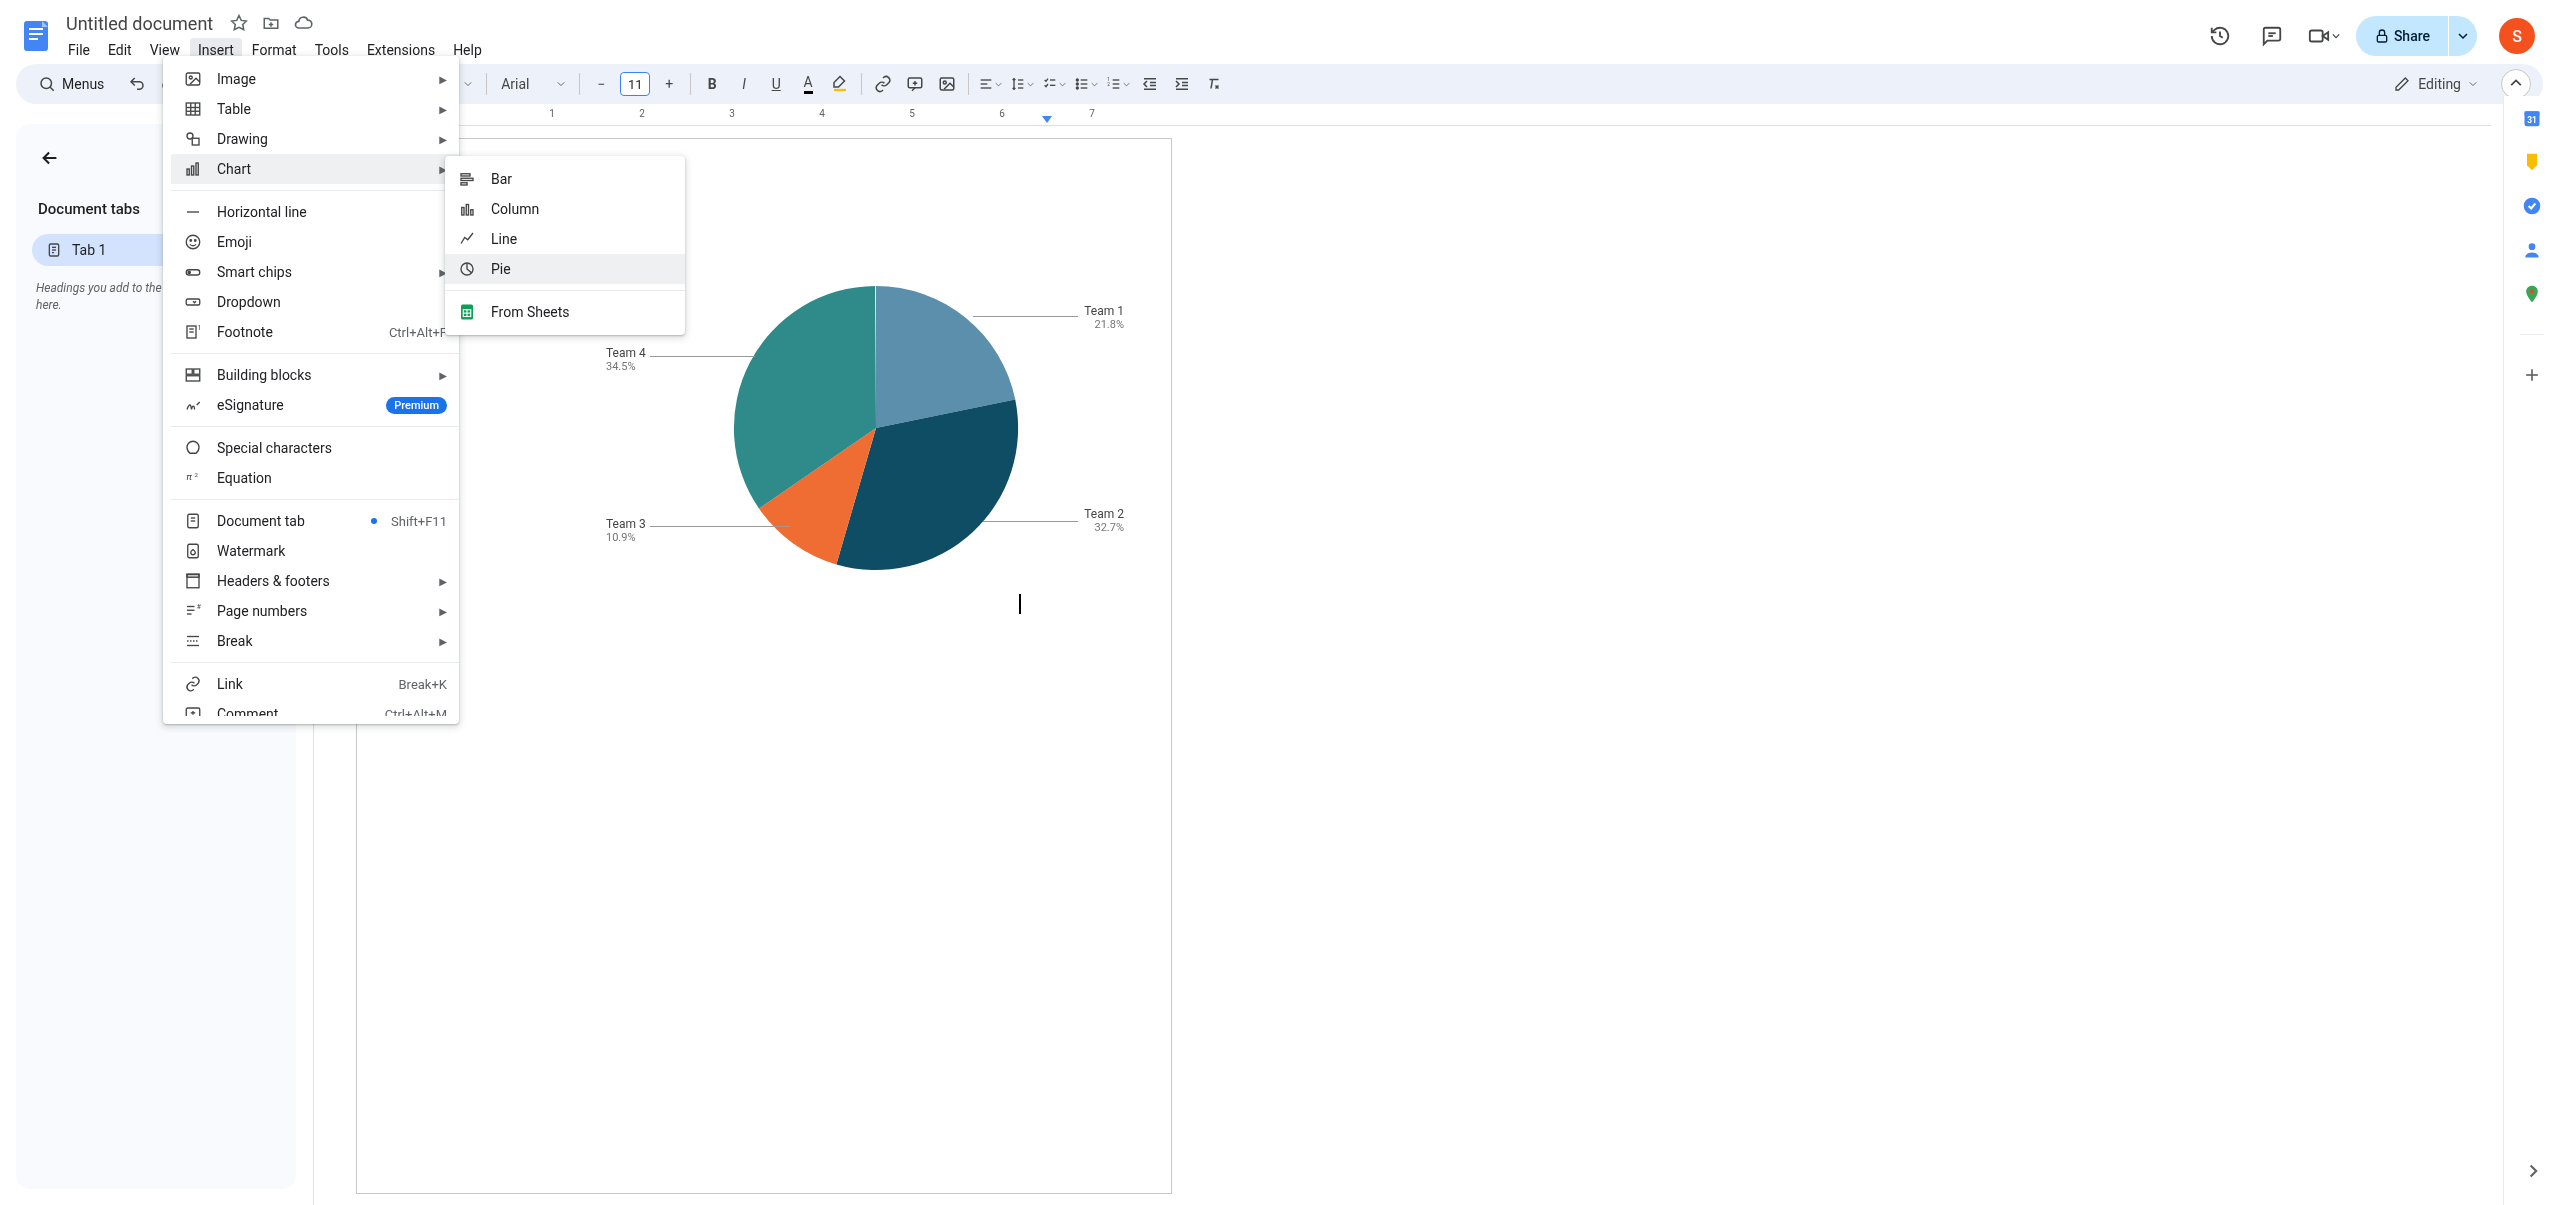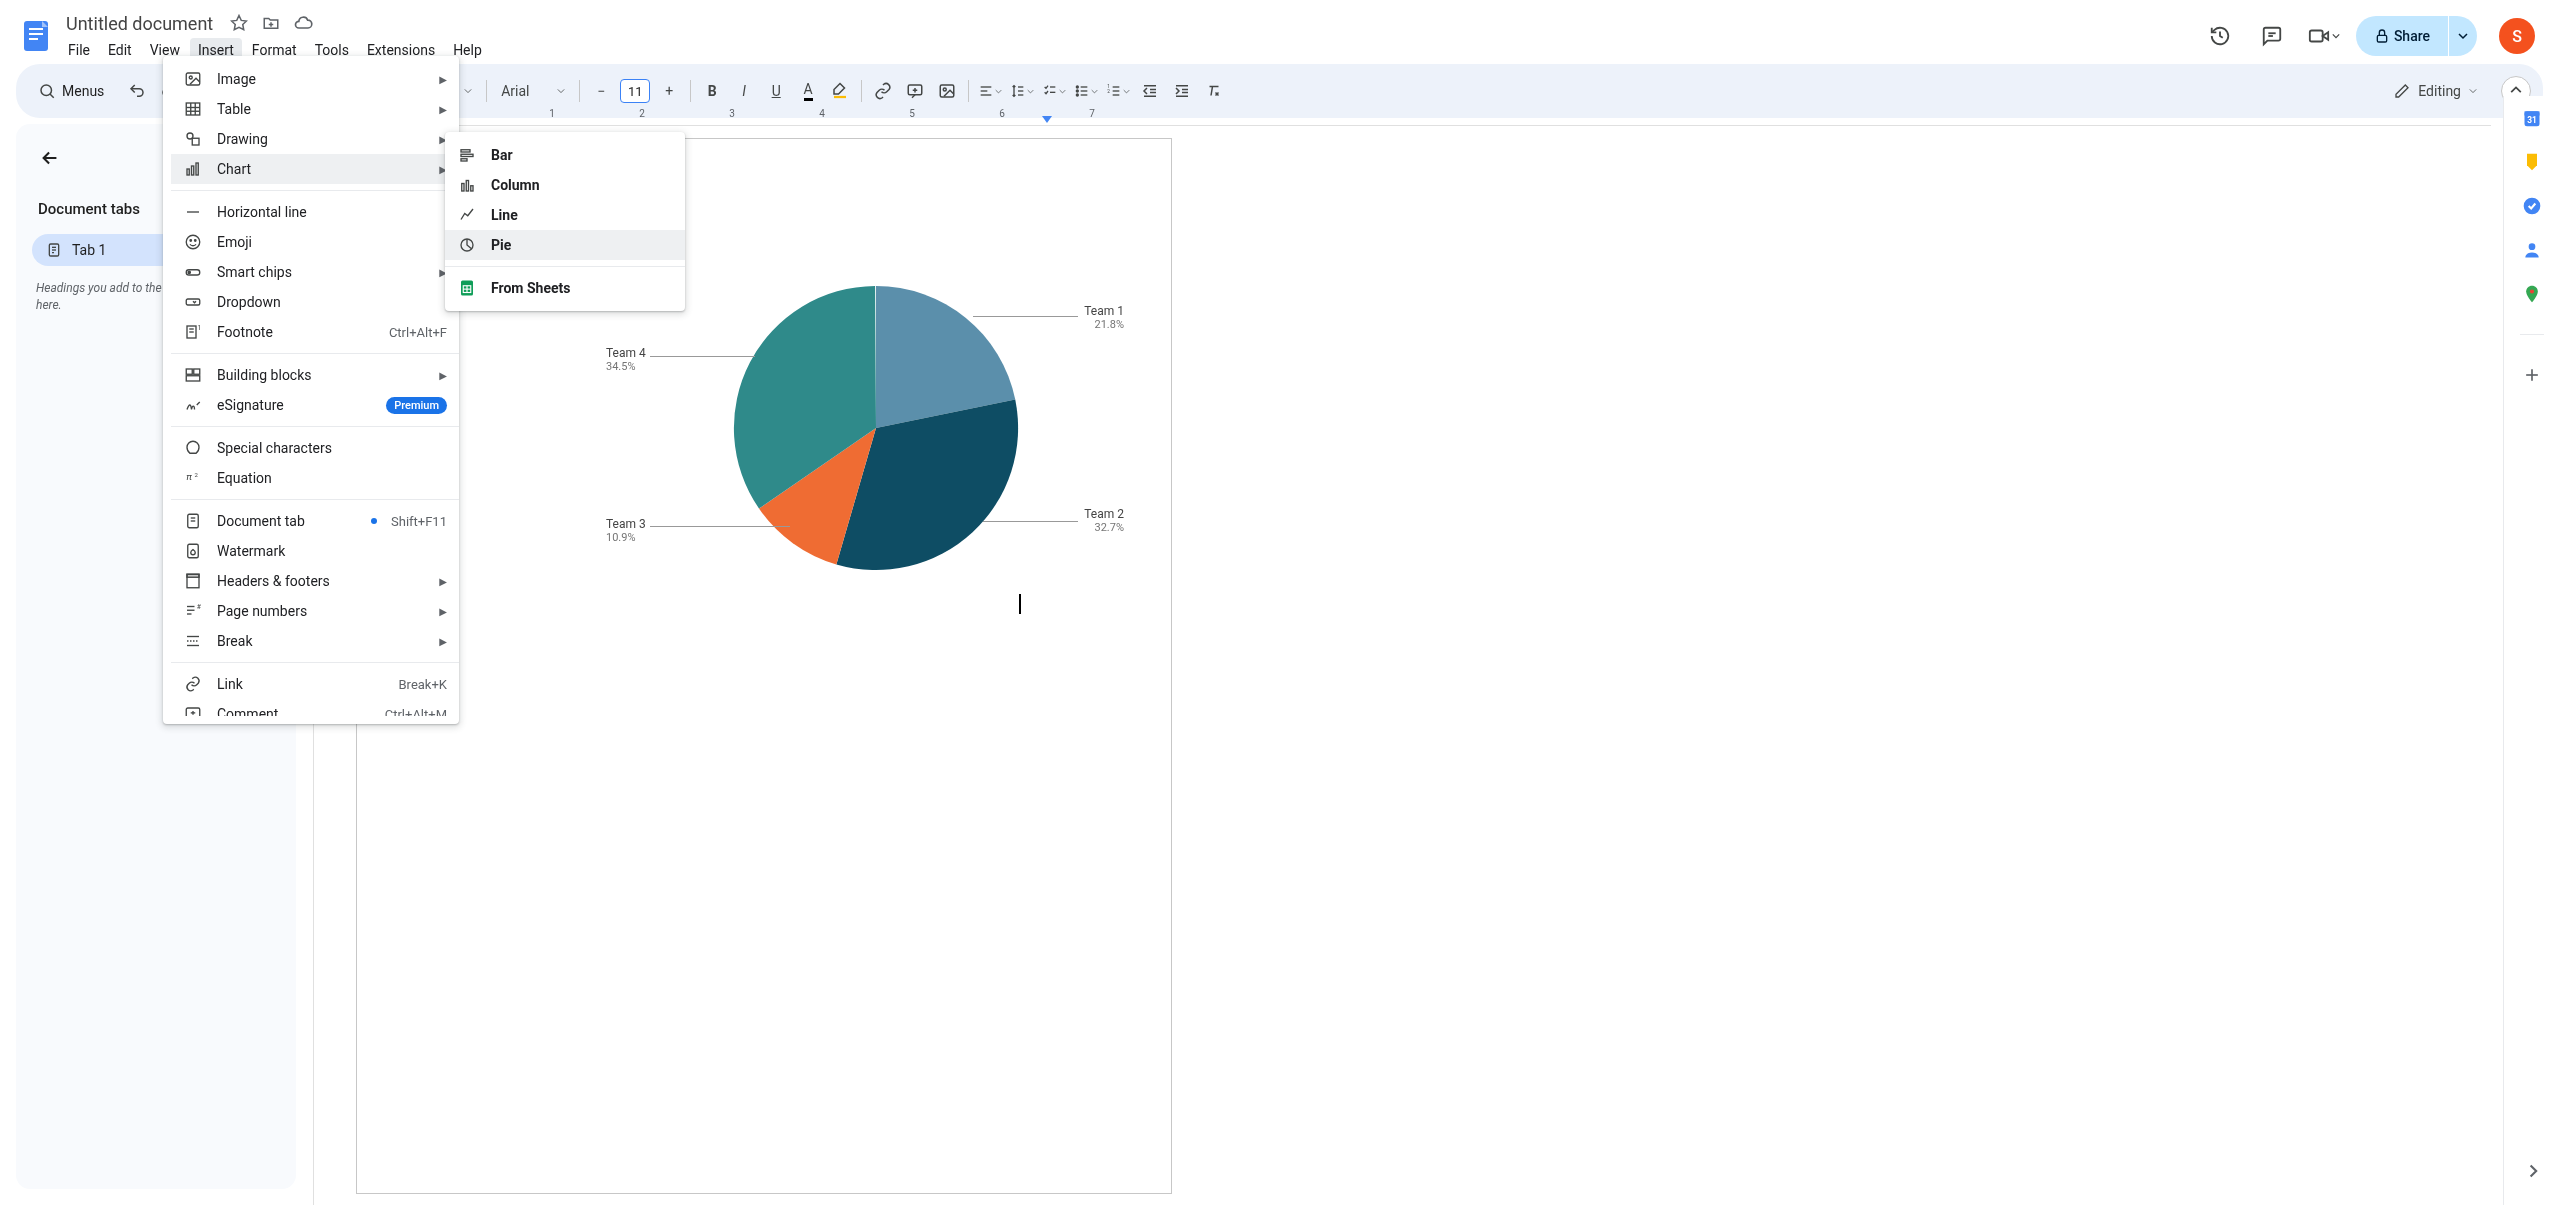--- a/index.html
+++ b/index.html
@@ -18,21 +18,21 @@
 .menubar-item.active { background: #e8ebee; }
 .header-spacer { flex: 1; }
 .header-right { display: flex; align-items: center; gap: 12px; padding-right: 8px; }
 .hr-icon { width: 40px; height: 40px; display:flex; align-items:center; justify-content:center; color:#444746; cursor:pointer; border-radius:50%; }
 .share-btn { display:flex; align-items:center; gap:4px; background:#c2e7ff; height:40px; padding:0 18px; border-radius:40px 0 0 40px; font-weight:500; color:#001d35; cursor:pointer; font-size:14px;}
 .share-caret { background:#c2e7ff; height:40px; width:28px; display:flex; align-items:center; justify-content:center; border-radius:0 40px 40px 0; margin-left:1px; cursor:pointer; color:#001d35;}
 .avatar { width:36px; height:36px; border-radius:50%; background:#f4511e; color:#fff; display:flex; align-items:center; justify-content:center; font-size:16px; font-weight:500; margin-left:10px; cursor:pointer;}
 
 
 .toolbar-wrap { padding: 0 16px; }
-.toolbar { background:#edf2fa; border-radius: 24px; height:54px; display:flex; align-items:center; padding:0 12px; gap:2px; }
+.toolbar { background:#edf2fa; border-radius: 24px; height:40px; display:flex; align-items:center; padding:0 12px; gap:2px; }
 .tb-search { display:flex; align-items:center; gap:6px; background:transparent; border-radius:8px; padding:4px 10px; margin-right:6px; cursor:pointer;}
 .tb-search svg{width:18px;height:18px;}
 .tb-btn { width:30px; height:30px; display:flex; align-items:center; justify-content:center; border-radius:4px; color:#444746; cursor:pointer; }
 .tb-sep { width:1px; height:22px; background:#c7c7c7; margin:0 4px; }
 .tb-text { padding:0 8px; color:#444746; font-size:14px; min-width:56px; display:flex; align-items:center; justify-content:space-between; gap:6px; cursor:pointer;}
 .tb-fontsize { display:flex; align-items:center; gap:4px; }
 .fs-box { width:30px; height:24px; border:1px solid #3b82f6; border-radius:4px; display:flex; align-items:center; justify-content:center; font-size:13px; background:#fff;}
 .tb-spacer{flex:1;}
 .editing-btn { display:flex; align-items:center; gap:8px; padding:0 14px; height:30px; cursor:pointer; color:#444746;}
 .collapse-btn{ width:30px; height:30px; display:flex; align-items:center; justify-content:center; border-radius:15px; background:#fff; border:1px solid #c7c7c7; cursor:pointer; margin-left:8px; color:#444746;}
@@ -73,21 +73,21 @@
 .menu-item { display:flex; align-items:center; height:30px; padding:0 12px; gap:14px; cursor:pointer; font-size:14px; color:#202124; position:relative;}
 .menu-item:hover, .menu-item.highlighted { background:#eef0f2; }
 .menu-item .mi-icon { width:20px; height:20px; display:flex; align-items:center; justify-content:center; color:#444746; flex-shrink:0;}
 .menu-item .mi-label { flex:1; }
 .menu-item .mi-arrow { color:#5f6368; font-size:10px; }
 .menu-item .mi-shortcut { color:#5f6368; font-size:13px; }
 .menu-item .mi-badge { background:#1a73e8; color:#fff; font-size:11px; padding:2px 8px; border-radius:10px; font-weight:500;}
 .menu-item .mi-dot { width:6px; height:6px; border-radius:50%; background:#1a73e8; }
 .menu-divider { height:1px; background:#e8eaed; margin:6px 0; }
 
-.chart-submenu { top:132px; left:445px; width:240px;font-weight:bold; }
+.chart-submenu { top:156px; left:445px; width:240px; }
 
 svg{display:block;}
 </style>
 </head>
 <body>
 
 <div class="header">
   <div class="docs-logo">
     <svg viewBox="0 0 36 36">
         <rect x="6" y="3" width="24" height="30" rx="3" fill="#4285f4"></rect>

